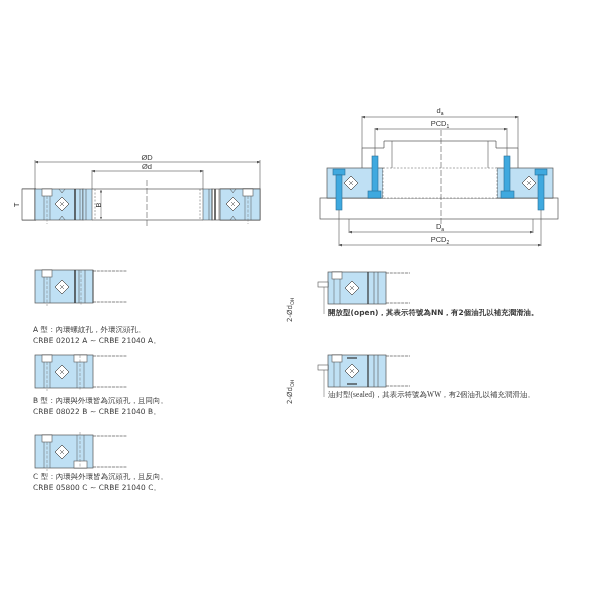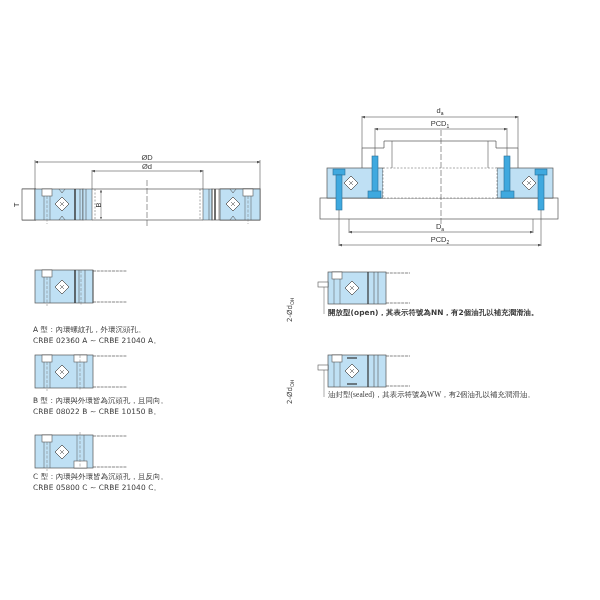--- a/index.html
+++ b/index.html
@@ -196,25 +196,25 @@
     <line x1="46" y1="0" x2="46" y2="32" stroke="#555" stroke-width="0.6"></line>
     <line x1="50" y1="0" x2="50" y2="32" stroke="#555" stroke-width="0.6"></line>
     <line x1="58" y1="1" x2="82" y2="1" stroke="#555" stroke-width="0.7" stroke-dasharray="3,0.8"></line>
     <line x1="58" y1="31" x2="82" y2="31" stroke="#555" stroke-width="0.7" stroke-dasharray="3,0.8"></line>
     <line x1="-4" y1="15" x2="-4" y2="42" stroke="#555" stroke-width="0.5"></line>
   </g>
 </svg>
 
 <div class="cap" style="left:33px; top:325px;">
   <div>A 型：內環螺紋孔，外環沉頭孔。</div>
-  <div>CRBE 02360 A ~ CRBE 21040 A。</div>
+  <div>CRBE 02012 A ~ CRBE 21040 A。</div>
 </div>
 <div class="cap" style="left:33px; top:396px;">
   <div>B 型：內環與外環皆為沉頭孔，且同向。</div>
-  <div>CRBE 08022 B ~ CRBE 10150 B。</div>
+  <div>CRBE 08022 B ~ CRBE 21040 B。</div>
 </div>
 <div class="cap" style="left:33px; top:472px;">
   <div>C 型：內環與外環皆為沉頭孔，且反向。</div>
   <div>CRBE 05800 C ~ CRBE 21040 C。</div>
 </div>
 
 <div class="cap" style="left:328px; top:308px;font-weight:bold;">開放型(open)，其表示符號為NN，有2個油孔以補充潤滑油。</div>
 <div class="cap" style="left:328px; top:390px;font-family:Liberation Serif, serif;">油封型(sealed)，其表示符號為WW，有2個油孔以補充潤滑油。</div>
 
 <div class="vlabel" style="left:286px; top:322px;"><span>2-Ød</span><sub style="font-size:5px">OH</sub></div>

